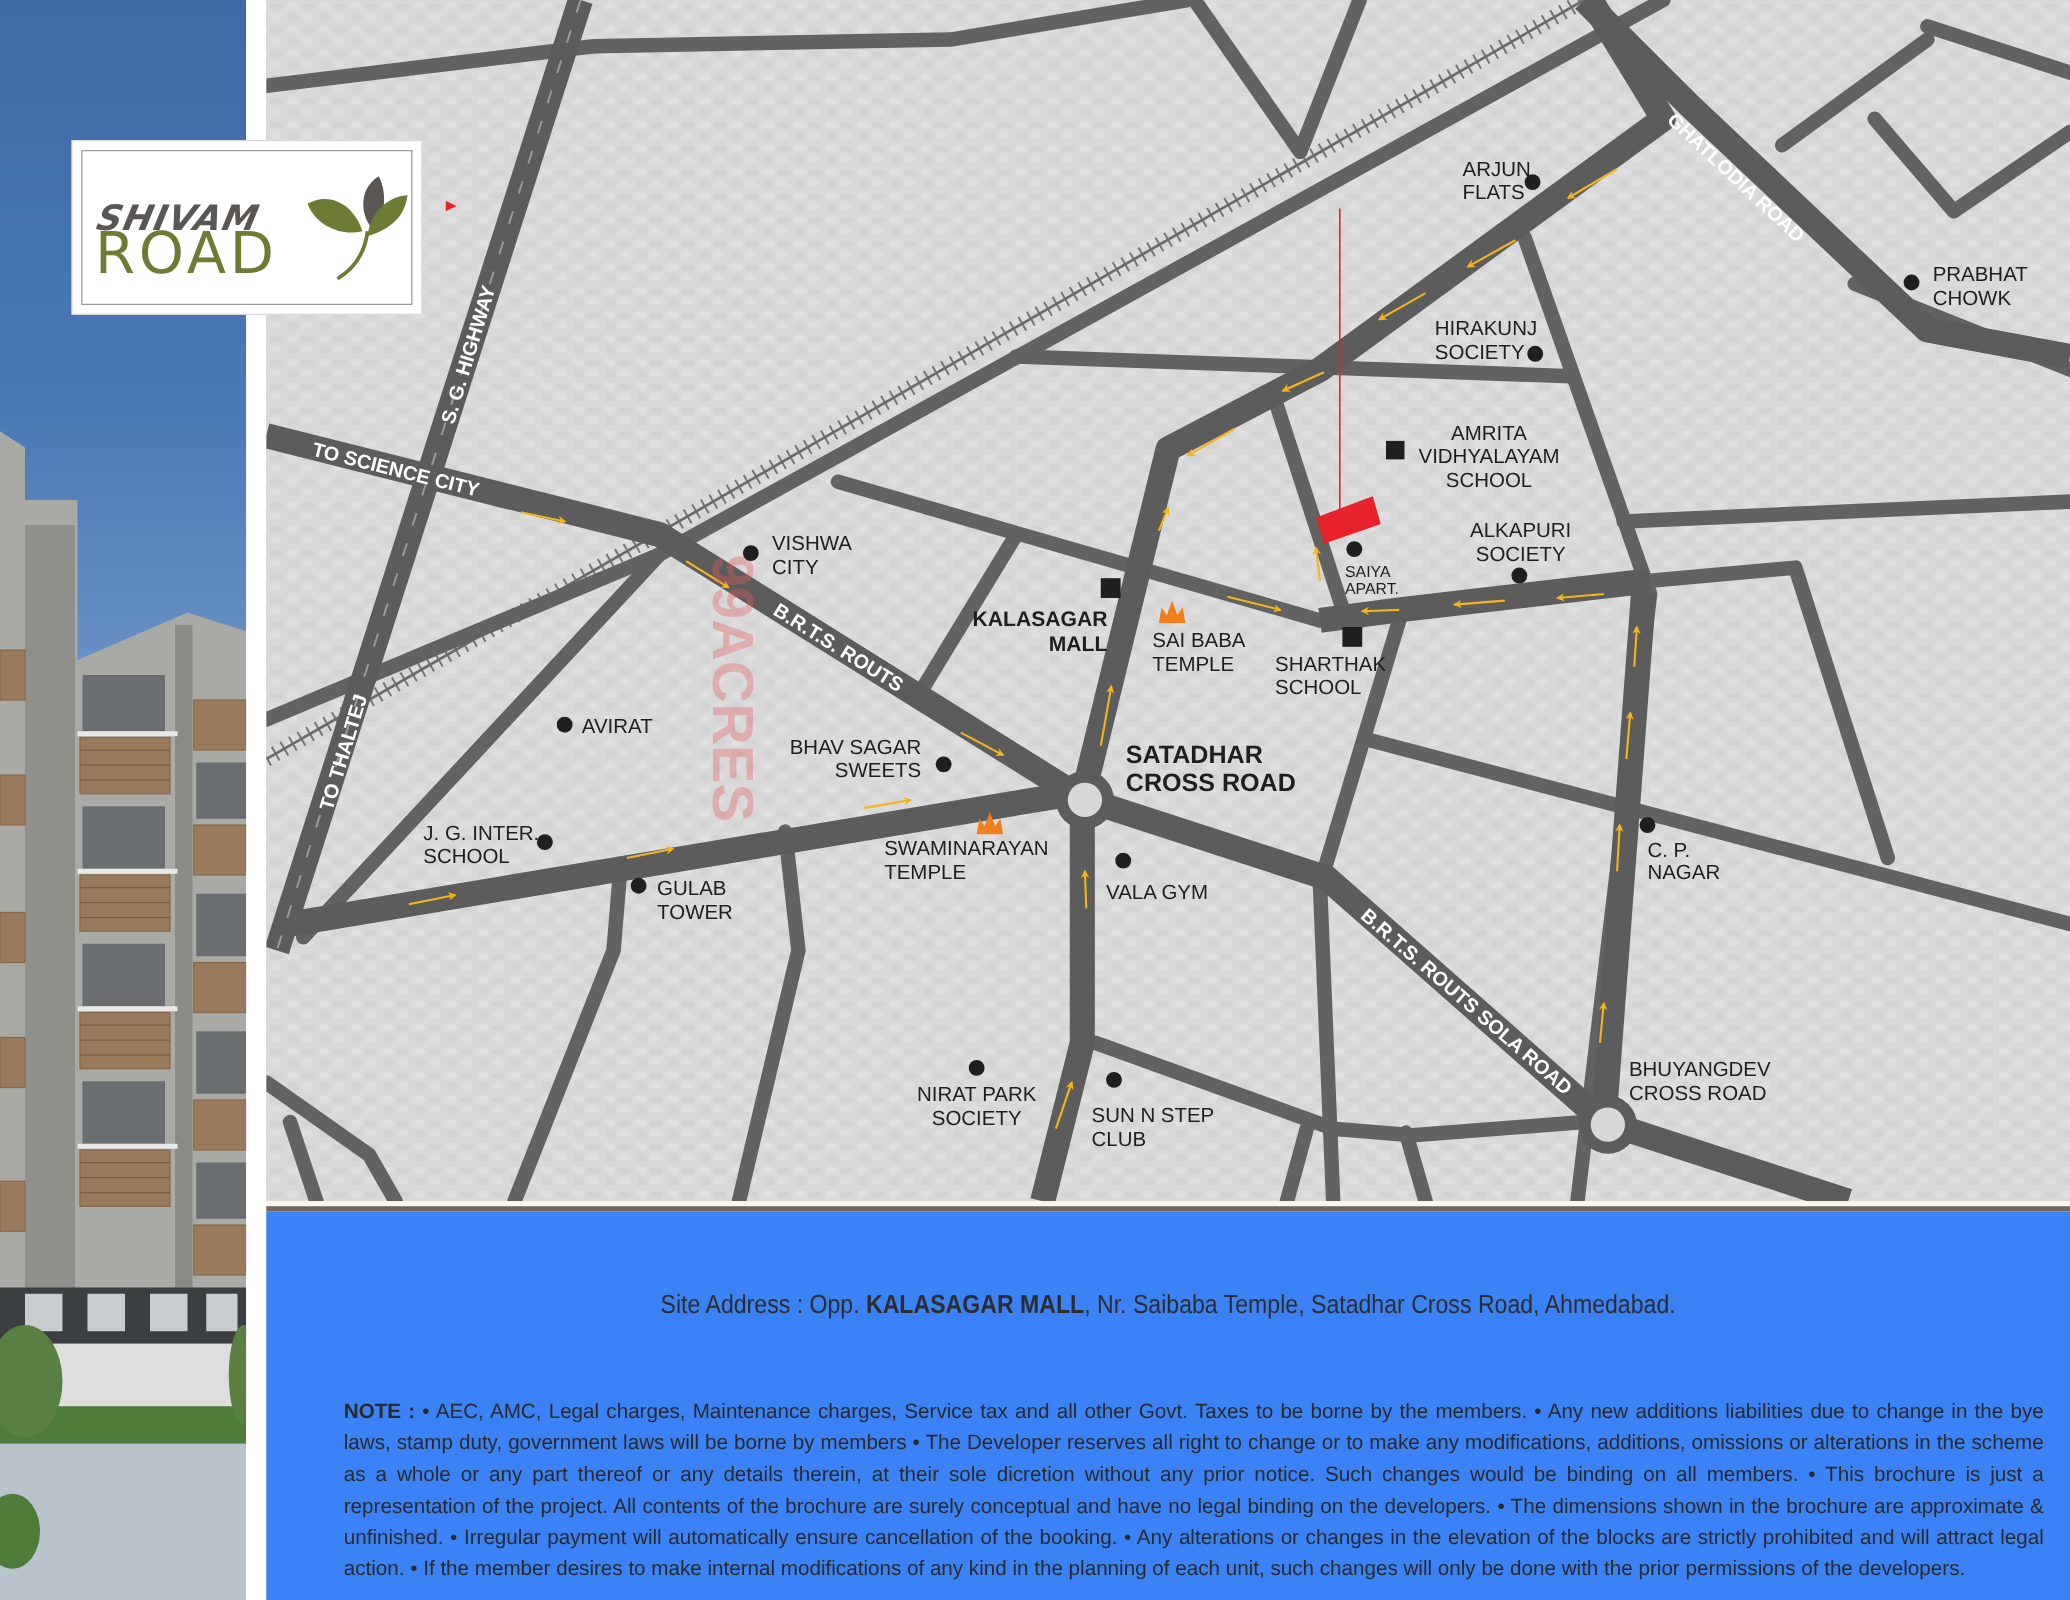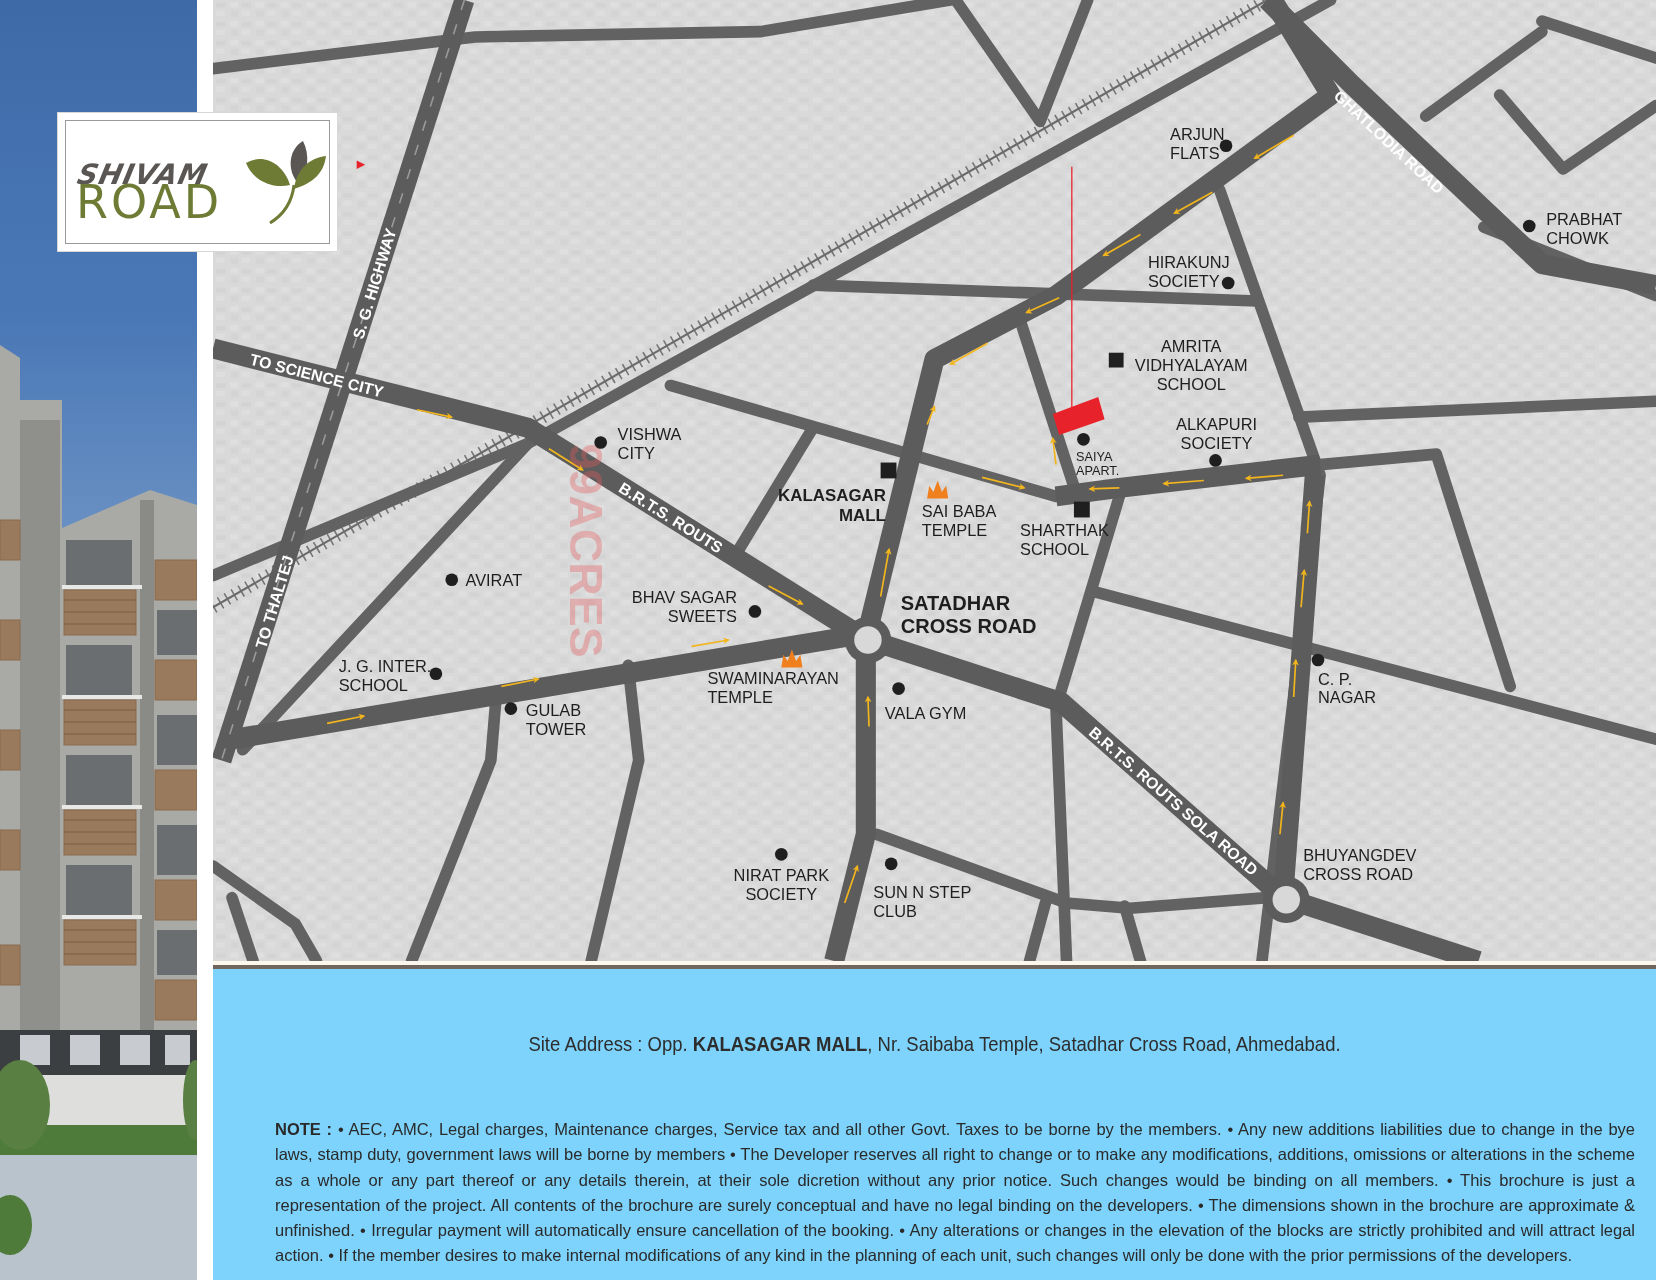--- a/index.html
+++ b/index.html
@@ -10,21 +10,21 @@
   .white-gap{position:absolute;left:197px;top:0;width:16px;height:1280px;background:#ffffff;}
   .map{position:absolute;left:213px;top:0;width:1443px;height:961px;overflow:hidden;background:#d6d6d6;}
   .map svg{position:absolute;left:0;top:0;width:1443px;height:961px;}
   .logo{position:absolute;left:58px;top:113px;width:279px;height:138px;background:#ffffff;box-shadow:0 0 0 1px #d8d8d8;z-index:3;}
   .logo-inner{position:absolute;left:7px;top:7px;right:7px;bottom:7px;border:1px solid #9a9a9a;}
   .logo .brand-top{position:absolute;left:20px;top:45px;font-family:"DejaVu Sans",sans-serif;font-weight:bold;font-style:italic;font-size:28px;letter-spacing:1px;color:#5a5654;transform:skewX(-12deg);}
   .logo .brand-main{position:absolute;left:18px;top:66px;font-family:"DejaVu Sans",sans-serif;font-size:46px;letter-spacing:3px;color:#6e7b35;line-height:46px;}
   .logo svg{position:absolute;left:170px;top:10px;}
   .separator{position:absolute;left:213px;top:961px;width:1443px;height:5px;background:#fdf6ec;}
   .separator-line{position:absolute;left:213px;top:965px;width:1443px;height:4px;background:#6f655d;}
-  .bottom{position:absolute;left:213px;top:969px;width:1443px;height:311px;background:#7dd3fc;}
+  .bottom{position:absolute;left:213px;top:969px;width:1443px;height:311px;background:#3b82f6;}
   .address{position:absolute;left:0;top:63px;width:1443px;text-align:center;font-family:"Liberation Sans",sans-serif;font-size:21px;color:#2d2d2d;transform:scaleX(0.88);transform-origin:center;}
   .address b{font-weight:bold;}
   .note{position:absolute;left:62px;top:148px;width:1360px;font-family:Liberation Sans, sans-serif;font-size:16.5px;line-height:25.3px;color:#2a2a2a;text-align:justify;}
   .note .lbl{font-weight:bold;}
   .lab{font-family:"Liberation Sans",sans-serif;font-size:15.5px;fill:#1e1e1e;}
   .lab-b{font-family:"Liberation Sans",sans-serif;font-size:16px;font-weight:bold;fill:#1e1e1e;}
   .road-t{font-family:"Liberation Sans",sans-serif;font-size:15px;font-weight:bold;fill:#ffffff;}
 </style>
 </head>
 <body>

